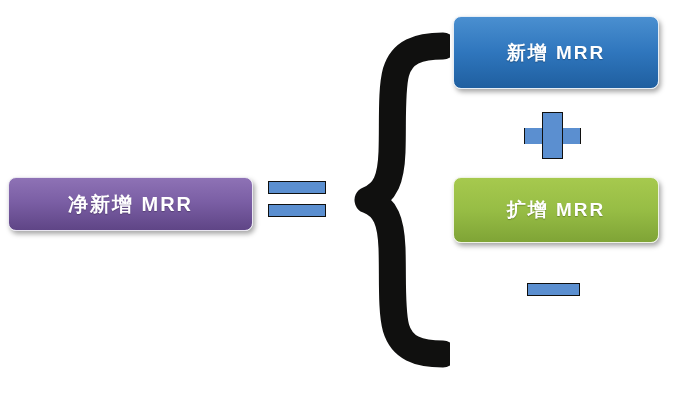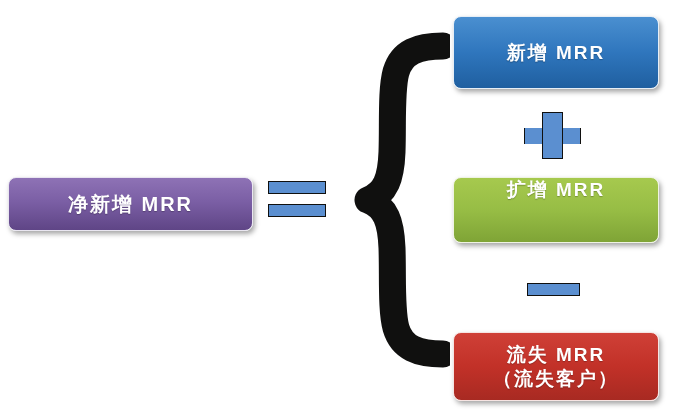--- a/index.html
+++ b/index.html
@@ -66,21 +66,20 @@
     border: 1px solid #e6eef6;
   }
   #node-expansion {
     left: 453px;
     top: 177px;
     width: 206px;
     height: 66px;
     font-size: 19px;
     background: linear-gradient(to bottom, #a6c94e 0%, #97bd45 50%, #7fa436 100%);
     border: 1px solid #eef3e2;
-    justify-content: space-between;
   }
   #node-churn {
     left: 453px;
     top: 332px;
     width: 206px;
     height: 69px;
     font-size: 19px;
     background: linear-gradient(to bottom, #cf4037 0%, #c23128 50%, #a82a22 100%);
     border: 1px solid #f6e4e2;
   }
@@ -196,18 +195,14 @@
     <span class="stroke h"></span>
     <span class="stroke v"></span>
   </div>
 
   <div class="node" id="node-expansion">
     <span class="line">扩增 MRR</span>
   </div>
 
   <div id="op-minus"></div>
 
-  <div class="node" id="node-churn">
-    <span class="line">流失 MRR</span>
-    <span class="line">（流失客户）</span>
-  </div>
 
 </div>
 
 </body></html>

